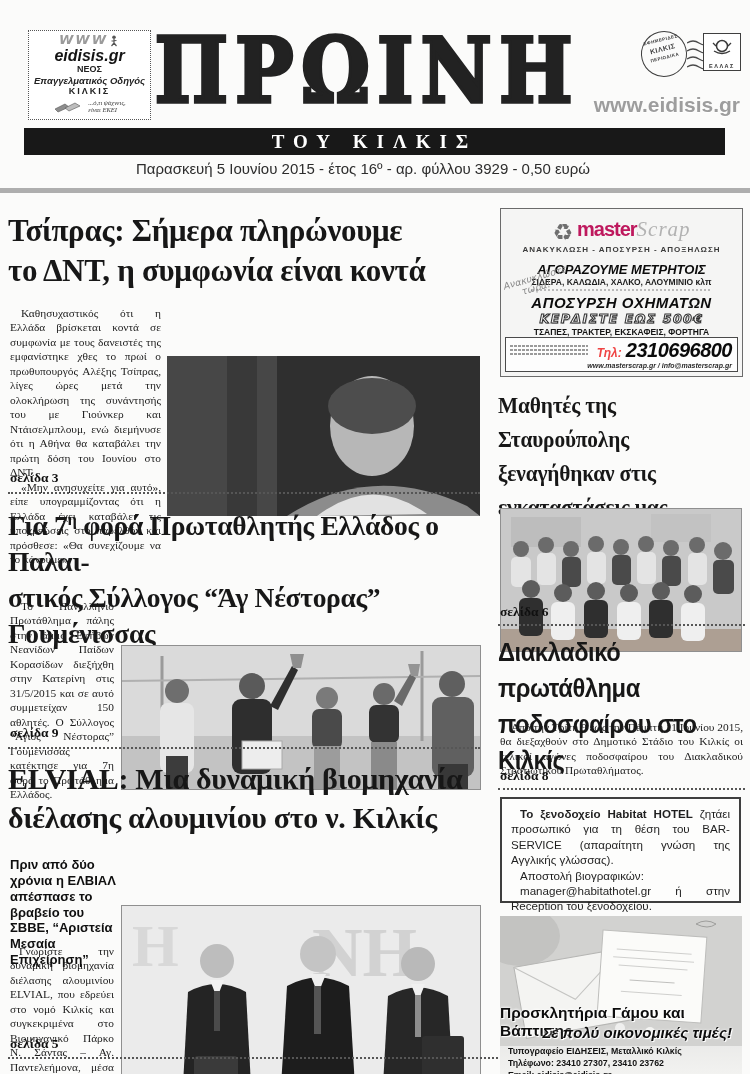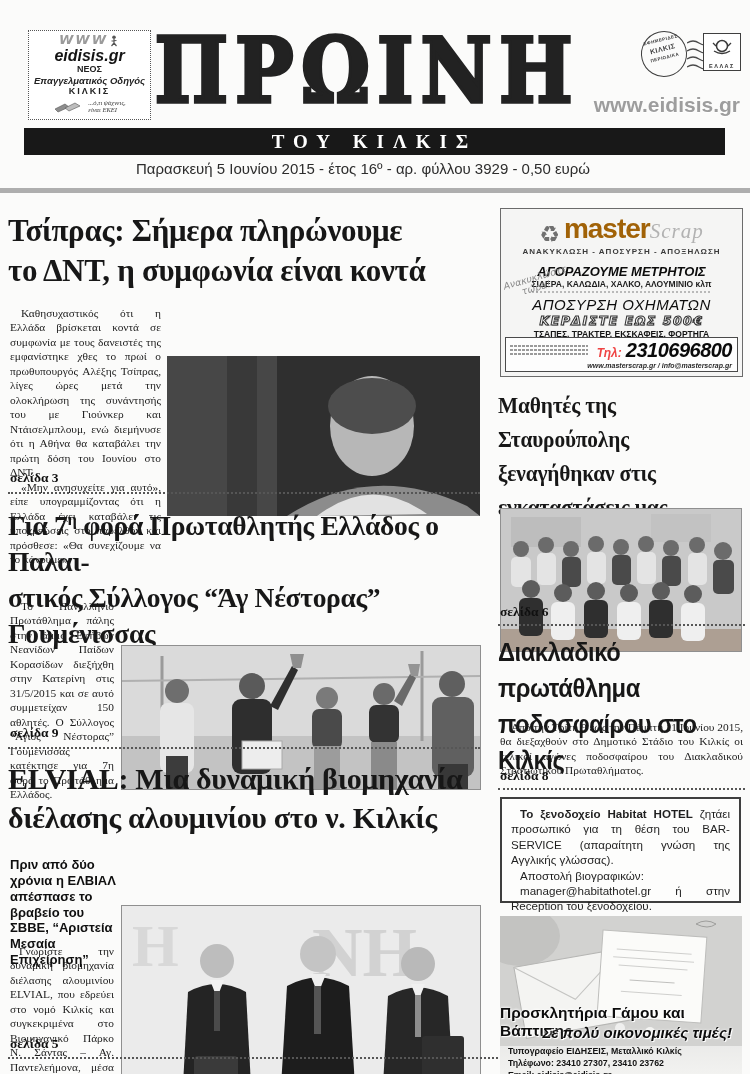--- a/index.html
+++ b/index.html
@@ -67,29 +67,29 @@
   .a3-text{left:10px;top:944px;width:104px;}
   .a3-text p{text-indent:9px;}
   .photo-elvial{left:121px;top:857px;width:358px;height:198px;}
   .ref5{left:10px;top:1036px;}
   .div5{left:8px;top:1057px;width:734px;}
 
   
   .ad-ms{left:500px;top:208px;width:241px;height:167px;border:1px solid #6b6b6b;background:#f5f5f4;text-align:center;}
   .ms-logo{margin-top:7px;line-height:26px;white-space:nowrap;}
   .ms-recycle{font-family:"DejaVu Sans",sans-serif;font-size:23px;color:#6f6f6f;vertical-align:middle;}
-  .ms-master{font-family:"Liberation Sans",sans-serif;font-weight:bold;font-size:28px;color:#a16207;letter-spacing:-1px;}
+  .ms-master{font-family:"Liberation Sans",sans-serif;font-weight:bold;font-size:20px;color:#be185d;letter-spacing:-1px;}
   .ms-scrap{font-family:"Liberation Serif",serif;font-style:italic;font-size:21px;color:#b2b2b2;letter-spacing:1px;}
   .ms-tagline{font-family:"Liberation Sans",sans-serif;font-weight:bold;font-size:8px;letter-spacing:1px;color:#3a3a3a;}
   .ms-hand{position:absolute;left:3px;top:64px;width:62px;transform:rotate(-16deg);font-family:"DejaVu Sans",sans-serif;
            font-style:italic;font-size:9.5px;color:#8a8a8a;line-height:1.1;}
   .ms-buy{font-family:"Liberation Sans",sans-serif;font-weight:bold;font-style:italic;font-size:13px;color:#0c0c0c;margin-top:8px;}
   .ms-items{font-family:"Liberation Sans",sans-serif;font-weight:bold;font-size:8.5px;color:#1d1d1d;}
   .ms-fineline{width:180px;height:2px;margin:2px auto 0;background:repeating-linear-gradient(90deg,#b9b9b9 0 2px,transparent 2px 4px);}
-  .ms-withdraw{font-family:"Liberation Sans",sans-serif;font-weight:400;font-style:italic;font-size:15px;color:#0c0c0c;margin-top:3px;letter-spacing:.5px;text-align:center;}
+  .ms-withdraw{font-family:"Liberation Sans",sans-serif;font-weight:700;font-style:italic;font-size:15px;color:#0c0c0c;margin-top:3px;letter-spacing:.5px;text-align:center;}
   .ms-win{font-family:"DejaVu Sans",sans-serif;font-weight:bold;font-style:italic;font-size:12.5px;color:#efefef;
           -webkit-text-stroke:1px #2f2f2f;letter-spacing:1.5px;text-shadow:1px 1px 0 #bbb;}
   .ms-vehicles{font-family:"Liberation Sans",sans-serif;font-weight:bold;font-size:8.5px;color:#141414;line-height:1.35;margin-top:1px;}
   .ms-bottom{position:absolute;left:4px;right:4px;bottom:4px;height:33px;border:1px solid #4a4a4a;background:#fdfdfd;}
   .ms-fineprint{position:absolute;left:4px;top:5px;width:78px;}
   .ms-fineprint i{display:block;height:2px;margin:2px 0;background:repeating-linear-gradient(90deg,#9a9a9a 0 3px,transparent 3px 4px);}
   .ms-phone-row{position:absolute;right:5px;top:1px;white-space:nowrap;}
   .ms-tel-label{font-family:"Liberation Sans",sans-serif;font-weight:bold;font-style:italic;font-size:12px;color:#ef4444;}
   .ms-tel{font-family:"Liberation Sans",sans-serif;font-weight:900;font-style:italic;font-size:20px;color:#0a0a0a;letter-spacing:-.5px;}
   .ms-web{position:absolute;right:5px;bottom:2px;font-family:"Liberation Sans",sans-serif;font-weight:bold;font-style:italic;

